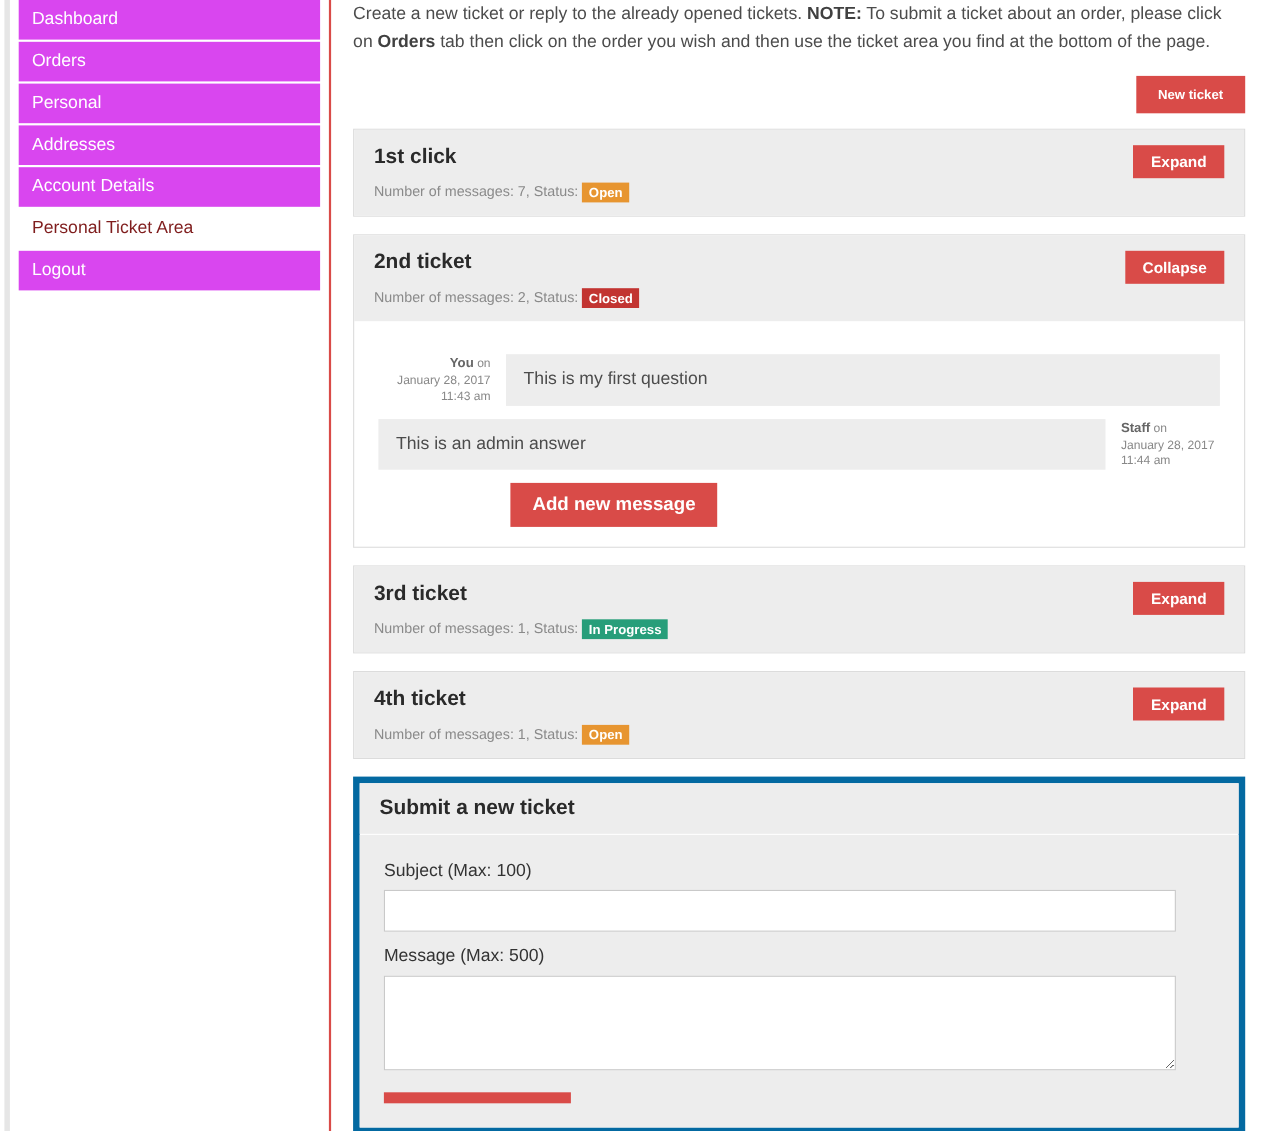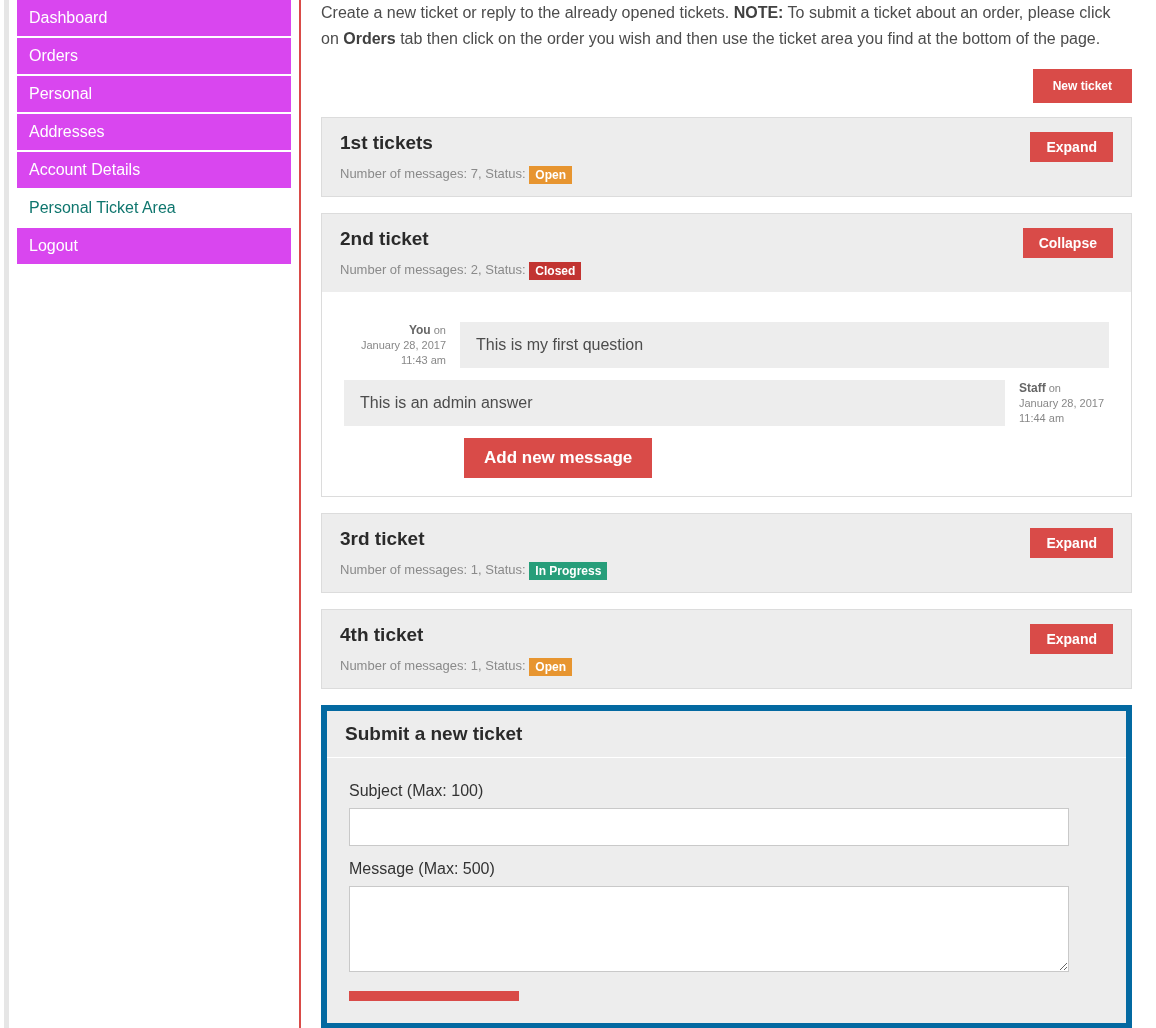--- a/index.html
+++ b/index.html
@@ -18,21 +18,21 @@
     background: #d946ef;
     color: #fff;
     padding: 9px 12px;
     margin-top: 2px;
     font-size: 16px;
     font-weight: 500;
     cursor: pointer;
     text-align: left;
   }
   .nav-item.first { margin-top: 0; }
-  .nav-item.active { background: #fff; color: #0f766e; }
+  .nav-item.active { background: #fff; color: #7f1d1d; }
   .sidebar-rightline { width: 2px; background: #d94b48; margin-right: 20px; }
   .main { flex: 1; padding-right: 20px; padding-top: 0; }
   .intro { color: #4c4c4c; font-size: 16px; line-height: 1.6; margin-bottom: 18px; }
   .intro strong { font-weight: 700; color: #404040; }
   .topbtn-row { display: flex; justify-content: flex-end; margin-bottom: 14px; }
   .btn-red {
     background: #d94b48; color: #fff; font-weight: 700;
     border: none; padding: 10px 20px; font-size: 12px; cursor: pointer;
   }
   .btn-red.small { font-size: 14px; padding: 7px 16px; font-weight: 700; }
@@ -111,21 +111,21 @@
       <span>Create a new ticket or reply to the already opened tickets. </span><strong>NOTE:</strong><span> To submit a ticket about an order, please click on </span><strong>Orders</strong><span> tab then click on the order you wish and then use the ticket area you find at the bottom of the page.</span>
     </p>
 
     <div class="topbtn-row">
       <button class="btn-red">New ticket</button>
     </div>
 
     <div class="card">
       <div class="card-head">
         <div class="ch-left">
-          <div class="card-title">1st tickets</div>
+          <div class="card-title">1st click</div>
           <div class="card-meta">
             <span>Number of messages: </span><span>7</span><span>, Status: </span>
             <span class="badge badge-open">Open</span>
           </div>
         </div>
         <button class="btn-red small">Expand</button>
       </div>
     </div>
 
     <div class="card">

